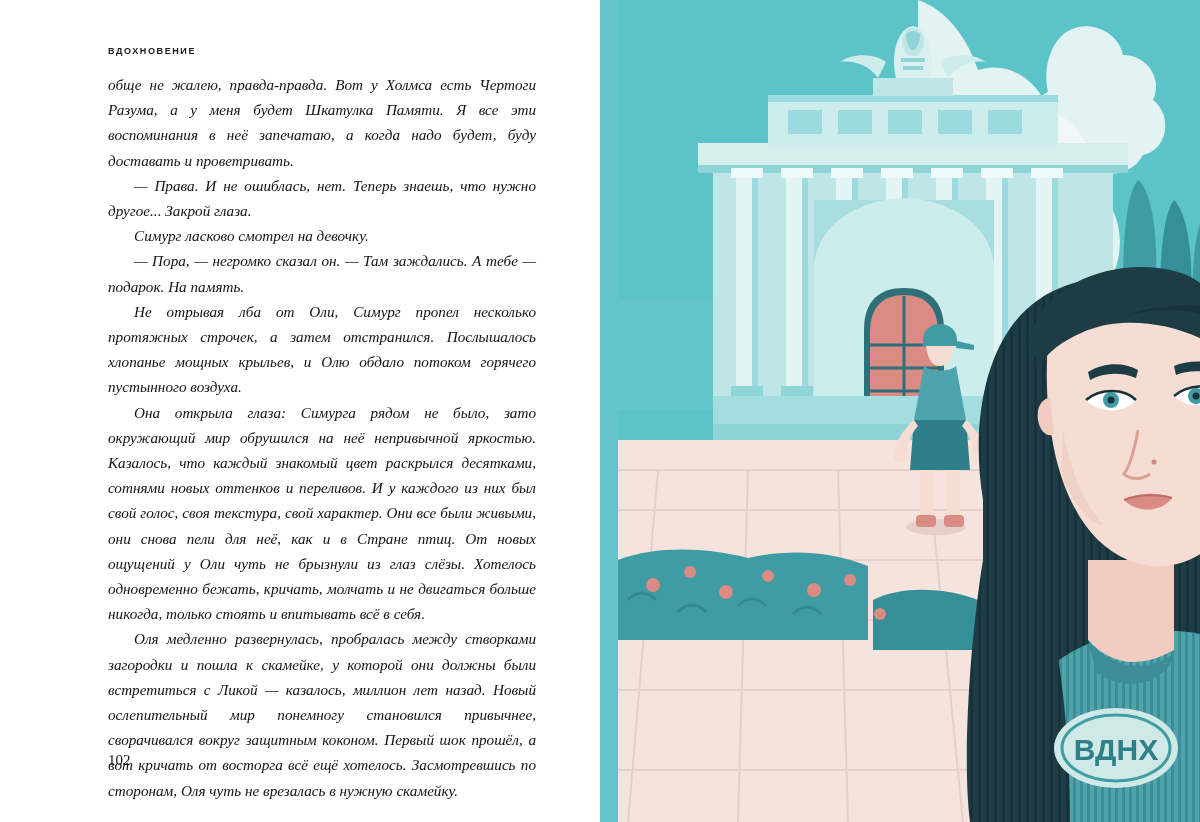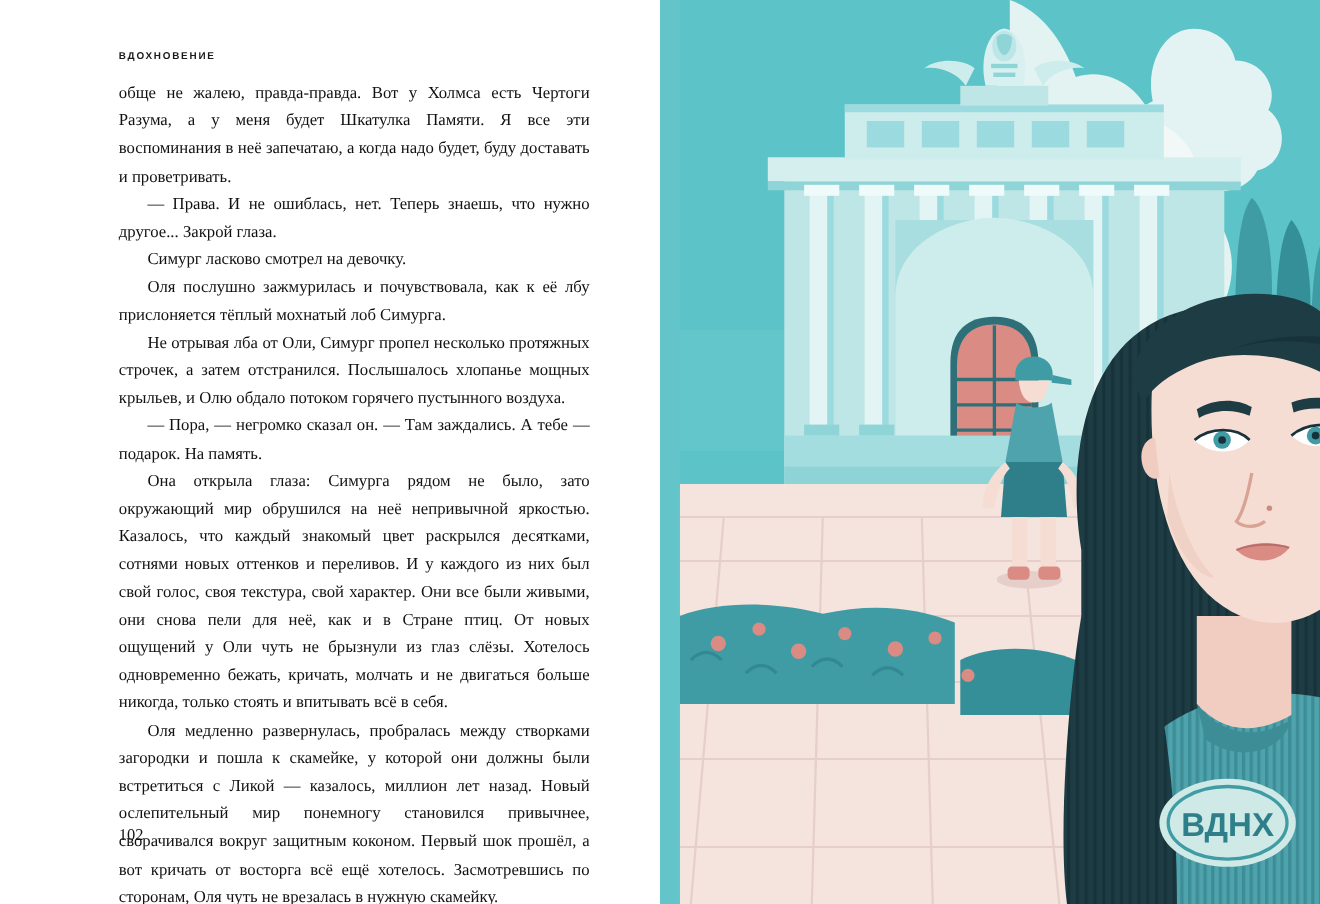--- a/index.html
+++ b/index.html
@@ -43,20 +43,21 @@
     font-family: "Liberation Serif", serif;
     font-size: 15.2px;
     line-height: 25.2px;
     color: #111111;
     text-align: justify;
     text-justify: inter-word;
     hyphens: manual;
   }
   .body-text p {
     margin: 0;
+    font-style: italic;
   }
   .body-text p.indent {
     text-indent: 26px;
   }
   .folio {
     position: absolute;
     left: 108px;
     top: 752px;
     font-family: "Liberation Serif", serif;
     font-size: 15px;
@@ -87,23 +88,22 @@
 <div class="page">
 
   <div class="text-page">
 
     <div class="running-head">ВДОХНОВЕНИЕ</div>
 
     <div class="body-text">
       <p>обще не жалею, правда-правда. Вот у Холмса есть Чертоги Разума, а у меня будет Шкатулка Памяти. Я все эти воспоминания в неё запечатаю, а когда надо будет, буду доставать и проветривать.</p>
       <p class="indent">— Права. И не ошиблась, нет. Теперь знаешь, что нужно другое... Закрой глаза.</p>
       <p class="indent">Симург ласково смотрел на девочку.</p>
-      <p class="indent">Оля послушно зажмурилась и почувствовала, как к её лбу прислоняется тёплый мохнатый лоб Симурга.</p>
+      <p class="indent">— Пора, — негромко сказал он. — Там заждались. А тебе — подарок. На память.</p>
       <p class="indent">Не отрывая лба от Оли, Симург пропел несколько протяжных строчек, а затем отстранился. Послышалось хлопанье мощных крыльев, и Олю обдало потоком горячего пустынного воздуха.</p>
-      <p class="indent">— Пора, — негромко сказал он. — Там заждались. А тебе — подарок. На память.</p>
       <p class="indent">Она открыла глаза: Симурга рядом не было, зато окружающий мир обрушился на неё непривычной яркостью. Казалось, что каждый знакомый цвет раскрылся десятками, сотнями новых оттенков и переливов. И у каждого из них был свой голос, своя текстура, свой характер. Они все были живыми, они снова пели для неё, как и в Стране птиц. От новых ощущений у Оли чуть не брызнули из глаз слёзы. Хотелось одновременно бежать, кричать, молчать и не двигаться больше никогда, только стоять и впитывать всё в себя.</p>
       <p class="indent">Оля медленно развернулась, пробралась между створками загородки и пошла к скамейке, у которой они должны были встретиться с Ликой — казалось, миллион лет назад. Новый ослепительный мир понемногу становился привычнее, сворачивался вокруг защитным коконом. Первый шок прошёл, а вот кричать от восторга всё ещё хотелось. Засмотревшись по сторонам, Оля чуть не врезалась в нужную скамейку.</p>
     </div>
 
     <div class="folio">102</div>
   </div>
 
   <div class="art-page">
     <svg class="art-svg" viewBox="0 0 600 822" xmlns="http://www.w3.org/2000/svg">
       <defs>

